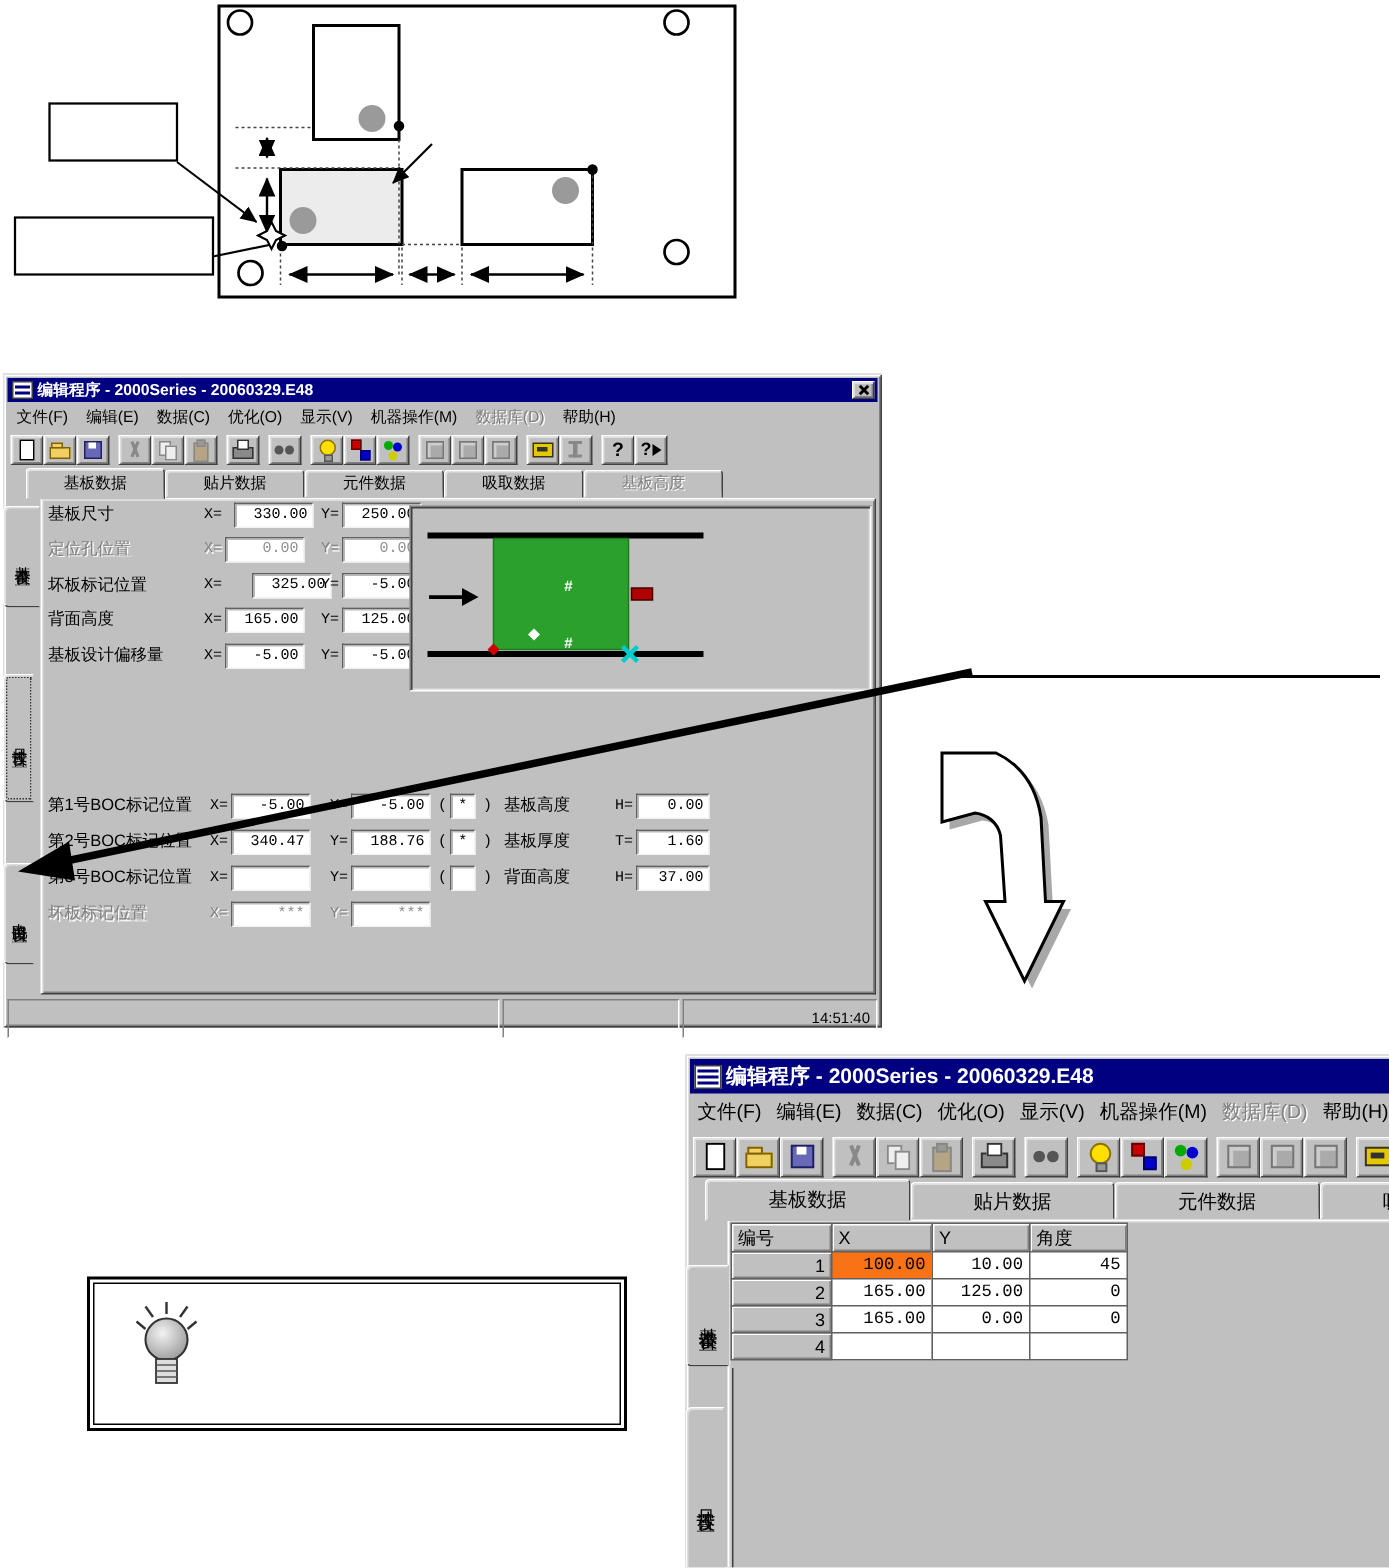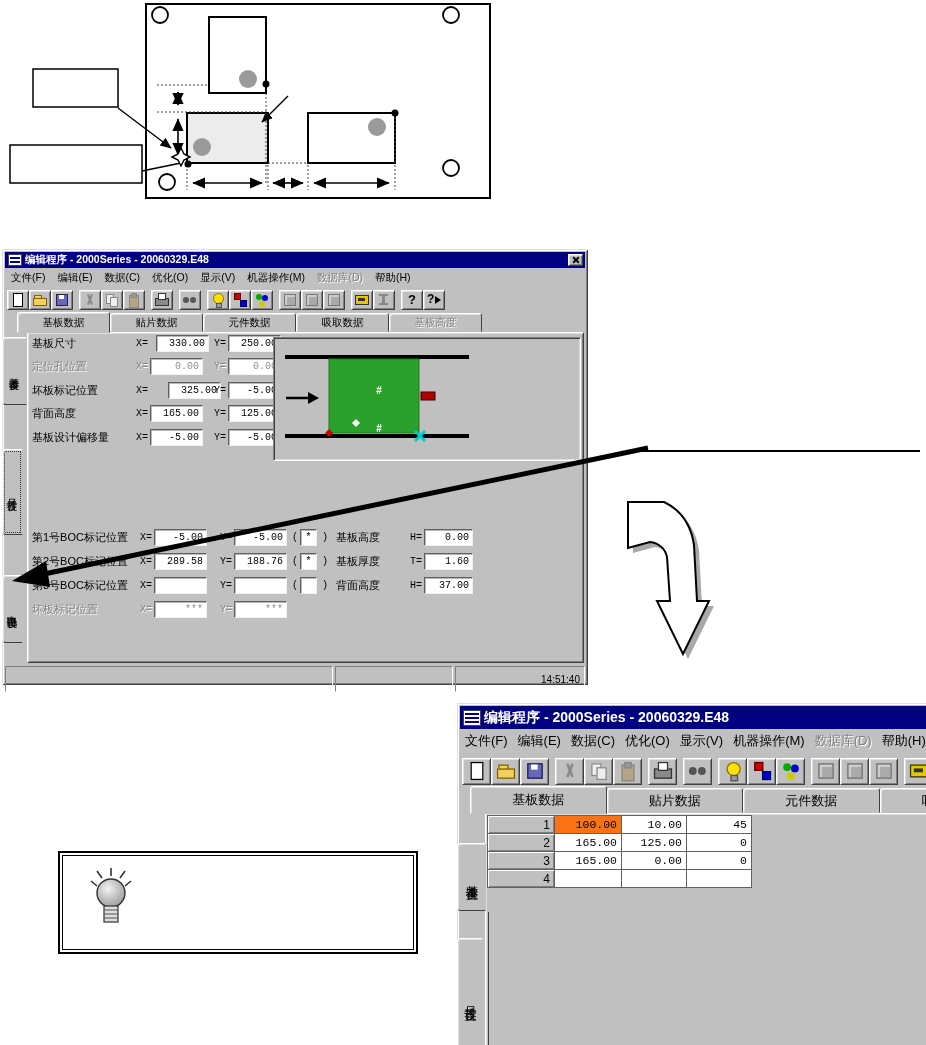--- a/index.html
+++ b/index.html
@@ -371,21 +371,21 @@
         <span class="pfx" style="left:260px;">(</span>
         <span class="field combo" style="left:268px;width:15px;">*</span>
         <span class="pfx" style="left:290px;">)</span>
         <span class="flabel" style="left:304px;">基板高度</span>
         <span class="pfx" style="left:378px;">H=</span>
         <span class="field" style="left:392px;width:44px;">0.00</span>
       </div>
       <div class="frow" style="left:4px;top:220px;width:545px;">
         <span class="flabel">第2号BOC标记位置</span>
         <span class="pfx" style="left:108px;">X=</span>
-        <span class="field" style="left:122px;width:48px;">289.58</span>
+        <span class="field" style="left:122px;width:48px;">340.47</span>
         <span class="pfx" style="left:188px;">Y=</span>
         <span class="field" style="left:202px;width:48px;">188.76</span>
         <span class="pfx" style="left:260px;">(</span>
         <span class="field combo" style="left:268px;width:15px;">*</span>
         <span class="pfx" style="left:290px;">)</span>
         <span class="flabel" style="left:304px;">基板厚度</span>
         <span class="pfx" style="left:378px;">T=</span>
         <span class="field" style="left:392px;width:44px;">1.60</span>
       </div>
       <div class="frow" style="left:4px;top:244px;width:545px;">
@@ -519,20 +519,26 @@
       <span class="tab">元件数据</span>
       <span class="tab">吸取数据</span>
     </div>
 
     <div class="vtab active" style="top:140px;height:66px;">基本设置</div>
     <div class="vtab" style="top:235px;height:118px;">尺寸设置</div>
 
     <div class="mainpanel">
       <div class="t2">
         <div class="trow">
+          <span class="tc hcell c0">编号</span>
+          <span class="tc hcell c1">X</span>
+          <span class="tc hcell c2">Y</span>
+          <span class="tc hcell c3">角度</span>
+        </div>
+        <div class="trow">
           <span class="tc rh c0">1</span>
           <span class="tc td sel c1">100.00</span>
           <span class="tc td c2">10.00</span>
           <span class="tc td c3">45</span>
         </div>
         <div class="trow">
           <span class="tc rh c0">2</span>
           <span class="tc td c1">165.00</span>
           <span class="tc td c2">125.00</span>
           <span class="tc td c3">0</span>

